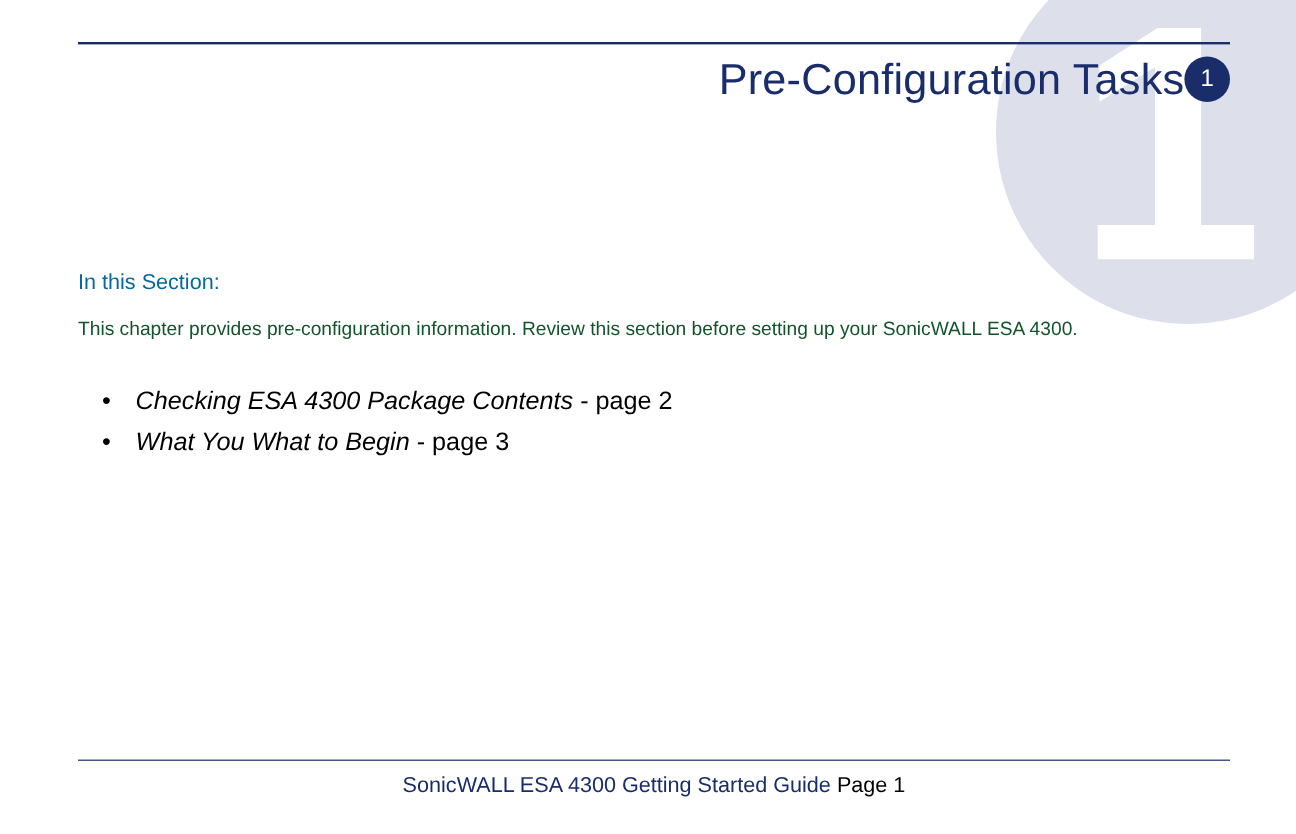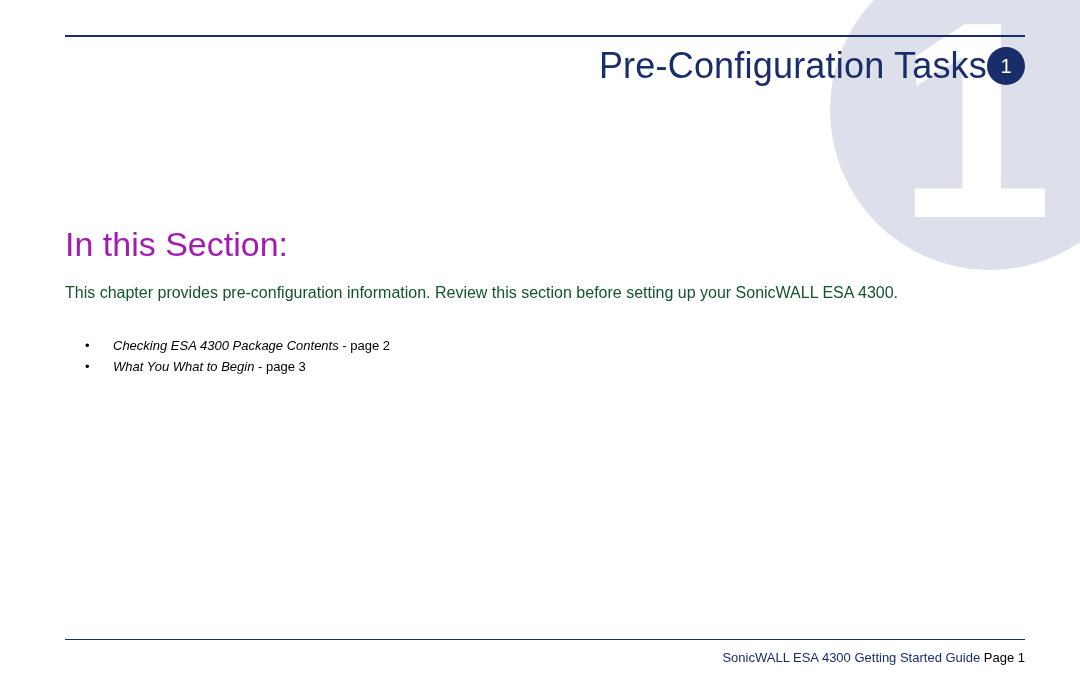--- a/index.html
+++ b/index.html
@@ -74,39 +74,39 @@
       font-family: Arial, Helvetica, sans-serif;
     }
     .content {
       position: absolute;
       top: 225px;
       left: 65px;
       right: 55px;
       z-index: 2;
     }
     .section-heading {
-      color: #a21caf;
-      font-size: 34px;
+      color: #0369a1;
+      font-size: 18px;
       font-weight: normal;
       font-family: Arial, Helvetica, sans-serif;
       margin-bottom: 18px;
     }
     .intro {
       color: #14532d;
       font-size: 16px;
       line-height: 1.4;
       margin-bottom: 32px;
     }
     .toc-list {
       list-style: none;
       padding-left: 48px;
     }
     .toc-item {
       color: #000000;
-      font-size: 13px;
+      font-size: 21px;
       line-height: 1.6;
       position: relative;
     }
     .toc-item::before {
       content: "•";
       position: absolute;
       left: -28px;
       color: #000;
     }
     .toc-item .italic {
@@ -118,22 +118,22 @@
       left: 65px;
       right: 55px;
       z-index: 2;
     }
     .hr-bottom {
       height: 1.5px;
       background: #1a2d6b;
       margin-bottom: 10px;
     }
     .footer-text {
-      text-align: right;
-      font-size: 13px;
+      text-align: center;
+      font-size: 18px;
       color: #1a2d6b;
     }
     .footer-text .page-label {
       color: #000000;
     }
   </style>
 </head>
 <body>
 
 <div class="watermark">

